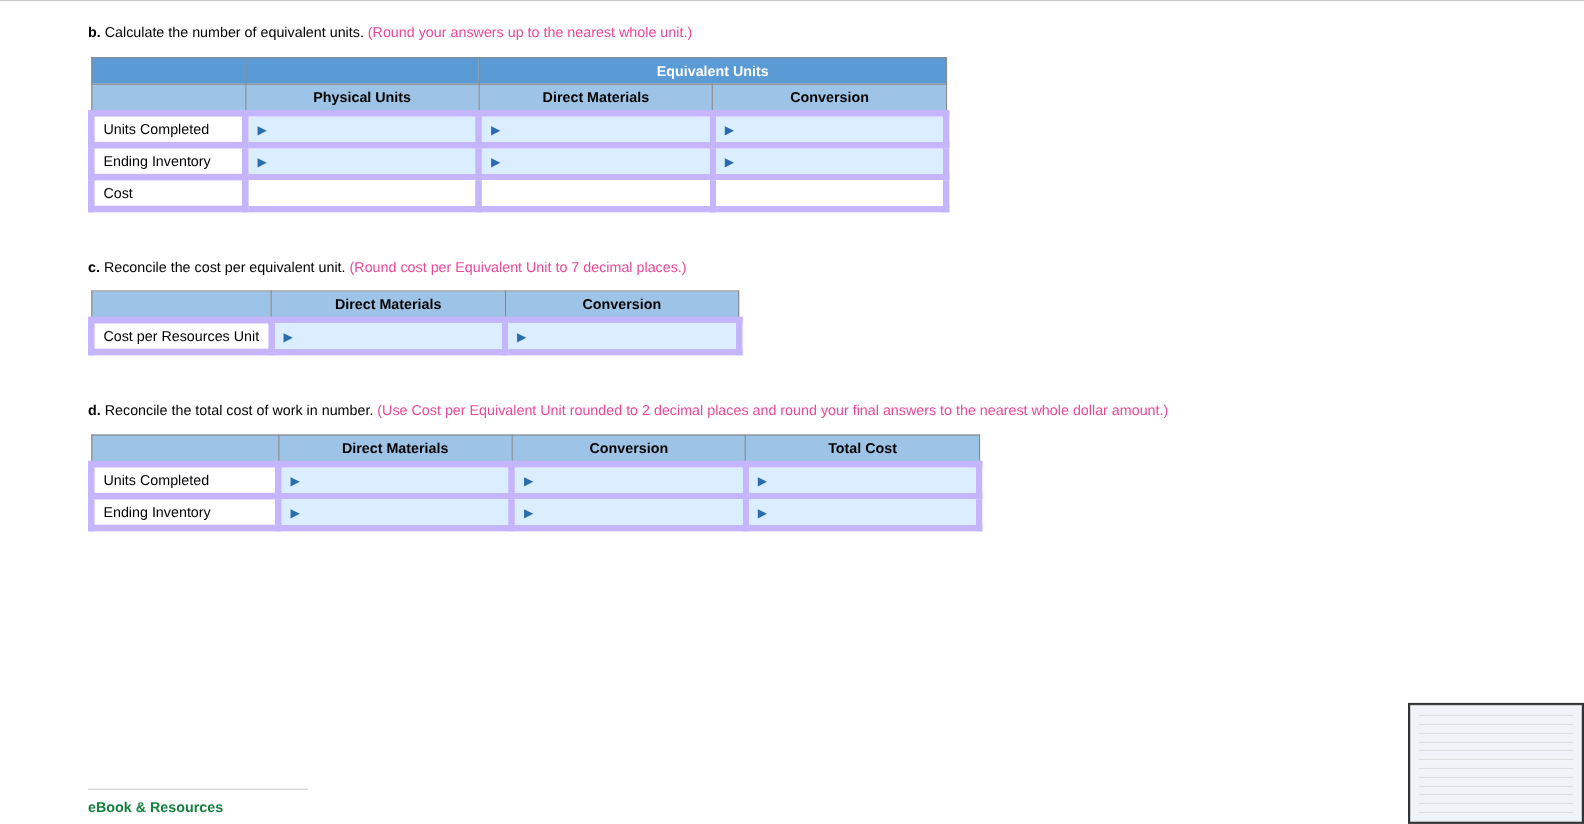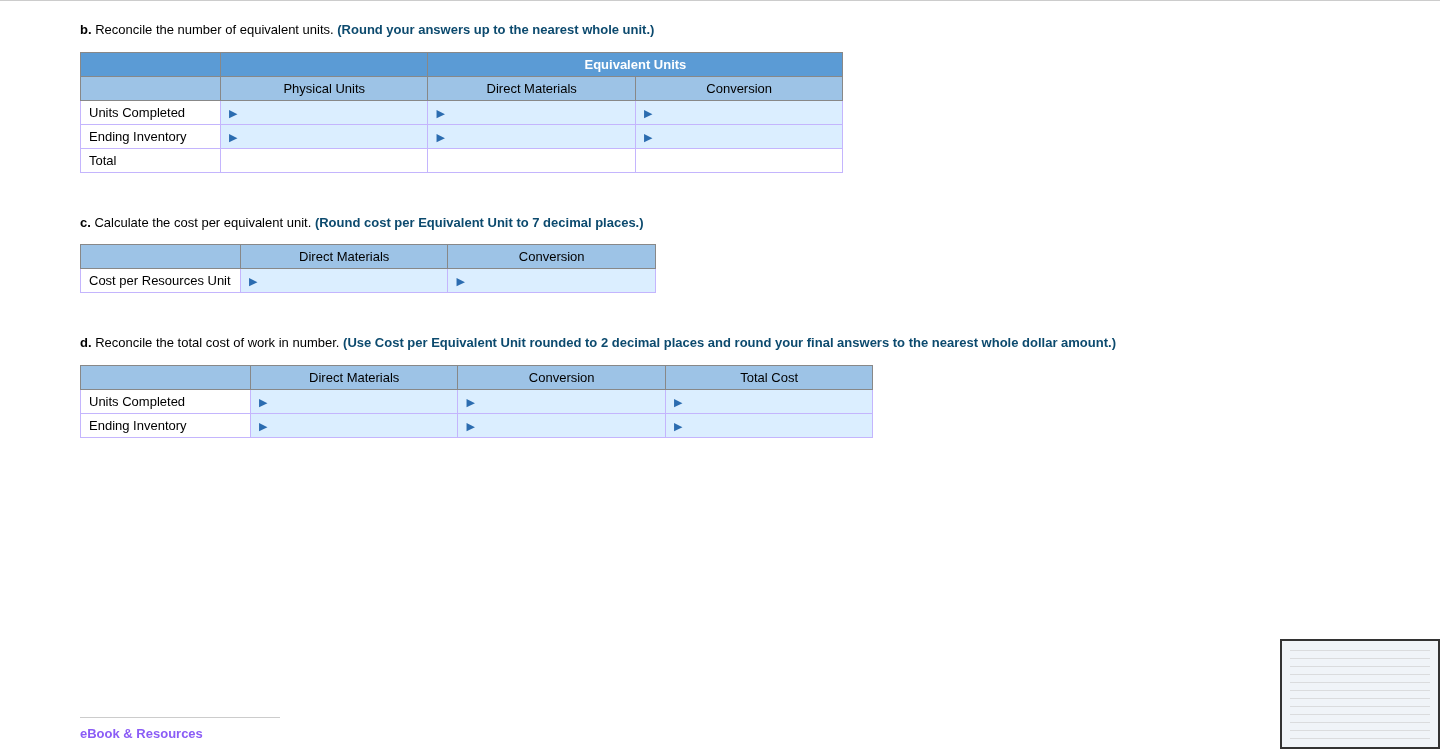--- a/index.html
+++ b/index.html
@@ -25,22 +25,22 @@
       margin-bottom: 12px;
       font-size: 13px;
       line-height: 1.5;
     }
 
     .section-label .letter {
       font-weight: bold;
     }
 
     .section-label .highlight {
-      color: #0c4a6e;
-      font-weight: bold;
+      color: #ec4899;
+      font-weight: normal;
     }
 
     
     table {
       border-collapse: collapse;
       font-size: 13px;
     }
 
     .table-b {
       min-width: 430px;
@@ -48,36 +48,36 @@
 
     .table-c {
       min-width: 360px;
     }
 
     .table-d {
       min-width: 610px;
     }
 
     th, td {
-      border: 1px solid #c4b5fd;
+      border: 6px solid #c4b5fd;
       padding: 4px 8px;
       white-space: nowrap;
     }
 
     .header-blue {
       background-color: #5b9bd5;
       color: #fff;
       font-weight: bold;
       text-align: center;
     }
 
     .subheader-blue {
       background-color: #9dc3e6;
       color: #000;
-      font-weight: normal;
+      font-weight: bold;
       text-align: center;
     }
 
     .row-label {
       background-color: #fff;
       font-weight: normal;
     }
 
     .input-cell {
       background-color: #dbeeff;
@@ -127,21 +127,21 @@
         0deg,
         #ccc,
         #ccc 1px,
         #f0f4f8 1px,
         #f0f4f8 8px
       );
       opacity: 0.6;
     }
 
     .ebook-link {
-      color: #8b5cf6;
+      color: #15803d;
       font-weight: bold;
       font-size: 13px;
       text-decoration: none;
     }
 
     .top-border {
       border-top: 1px solid #ccc;
       width: 100%;
       position: absolute;
       top: 0;
@@ -150,21 +150,21 @@
   </style>
 </head>
 <body>
 
 <div class="top-border"></div>
 <div class="page-container">
 
   <div class="section">
     <div class="section-label">
       <span class="letter">b.</span>
-      <span> Reconcile the number of equivalent units. </span>
+      <span> Calculate the number of equivalent units. </span>
       <span class="highlight">(Round your answers up to the nearest whole unit.)</span>
     </div>
 
     <table class="table-b">
       <thead>
         <tr>
           <th class="header-blue" style="background:#5b9bd5; color:#fff; border:1px solid #888;"></th>
           <th class="header-blue" style="background:#5b9bd5; color:#fff; border:1px solid #888;"></th>
           <th class="header-blue equiv-units-header" colspan="2" style="background:#5b9bd5; color:#fff; border:1px solid #888;margin-top:12px;">Equivalent Units</th>
         </tr>
@@ -182,33 +182,33 @@
           <td class="input-cell"><span class="arrow-indicator">▶</span><input type="text" style=""></td>
           <td class="input-cell"><span class="arrow-indicator">▶</span><input type="text" style=""></td>
         </tr>
         <tr>
           <td class="row-label">Ending Inventory</td>
           <td class="input-cell"><span class="arrow-indicator">▶</span><input type="text" style=""></td>
           <td class="input-cell"><span class="arrow-indicator">▶</span><input type="text" style=""></td>
           <td class="input-cell"><span class="arrow-indicator">▶</span><input type="text" style=""></td>
         </tr>
         <tr>
-          <td class="row-label">Total</td>
+          <td class="row-label">Cost</td>
           <td class="input-cell" style="background:#fff;"></td>
           <td class="input-cell" style="background:#fff;"></td>
           <td class="input-cell" style="background:#fff;"></td>
         </tr>
       </tbody>
     </table>
   </div>
 
   <div class="section">
     <div class="section-label">
       <span class="letter">c.</span>
-      <span> Calculate the cost per equivalent unit. </span>
+      <span> Reconcile the cost per equivalent unit. </span>
       <span class="highlight">(Round cost per Equivalent Unit to 7 decimal places.)</span>
     </div>
 
     <table class="table-c">
       <thead>
         <tr>
           <th class="subheader-blue" style="min-width:160px; background:#9dc3e6; border:1px solid #888;"></th>
           <th class="subheader-blue" style="min-width:110px; background:#9dc3e6; border:1px solid #888; text-align:center;">Direct Materials</th>
           <th class="subheader-blue" style="min-width:90px; background:#9dc3e6; border:1px solid #888; text-align:center;">Conversion</th>
         </tr>

